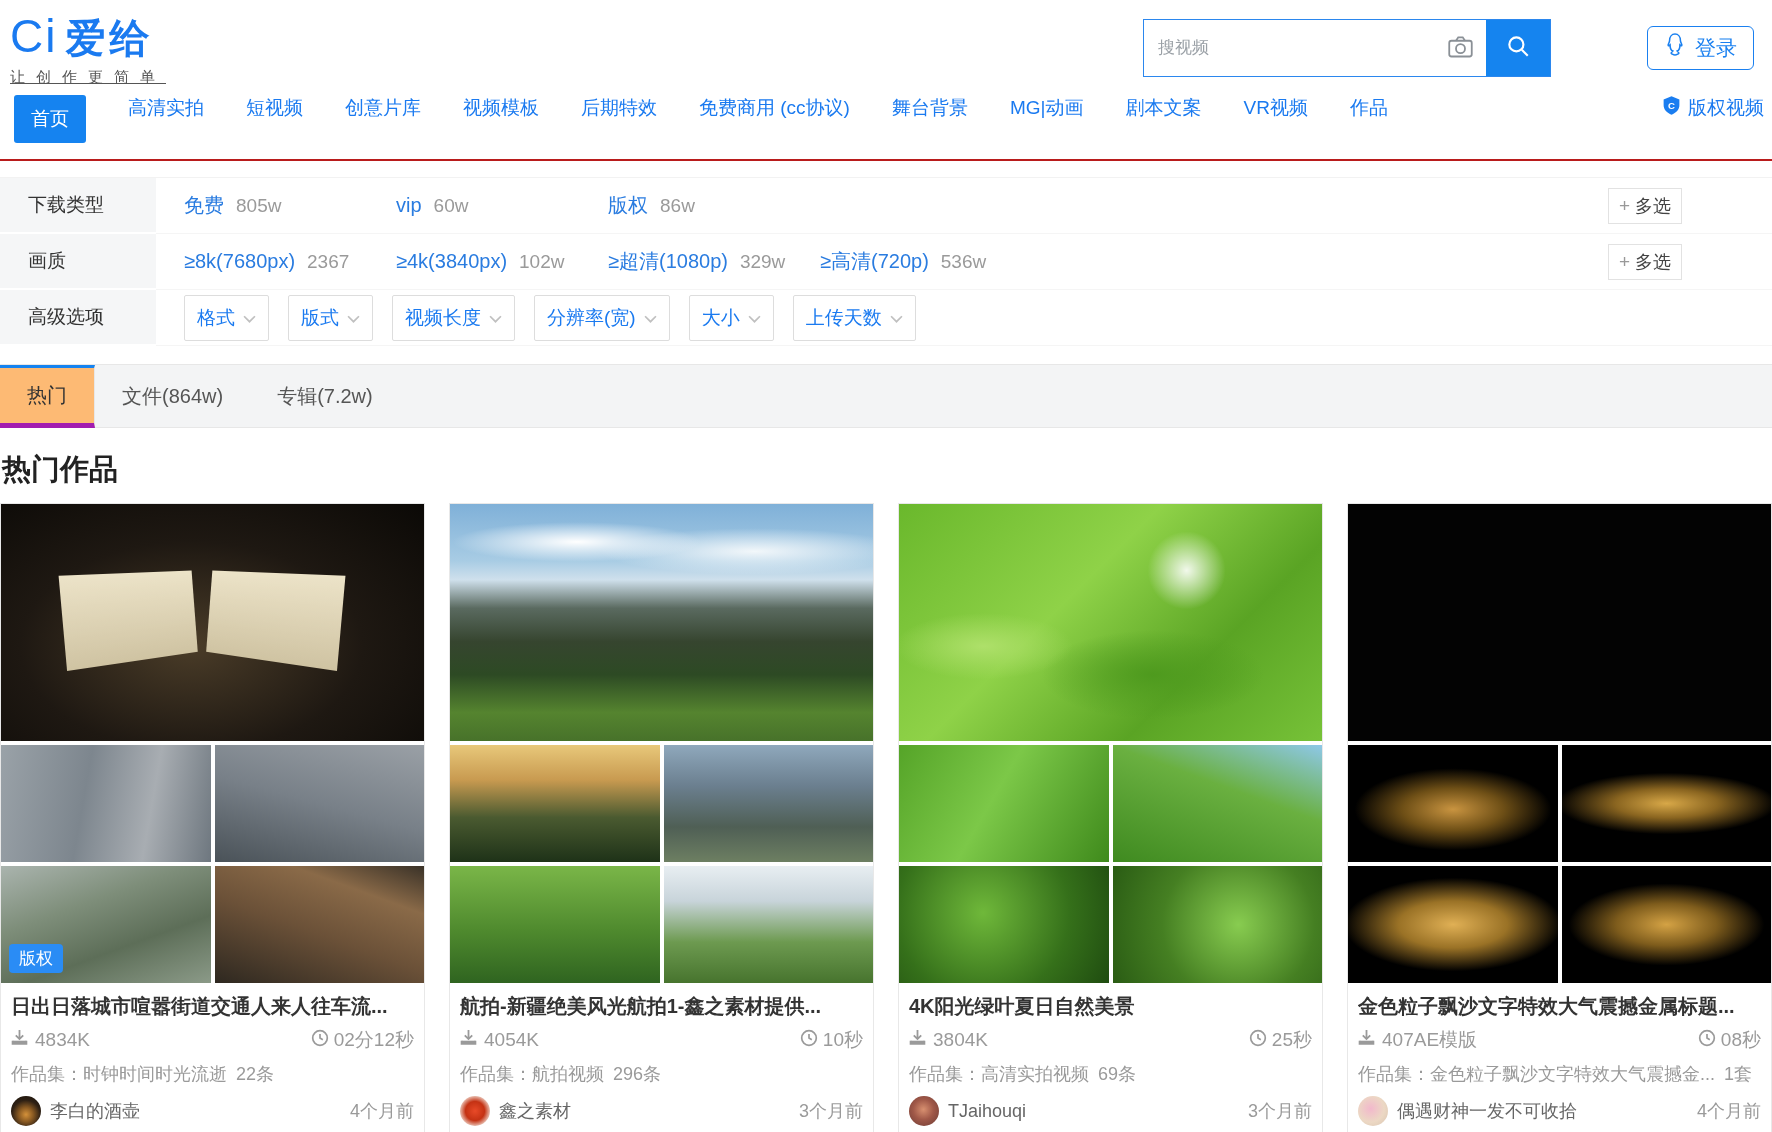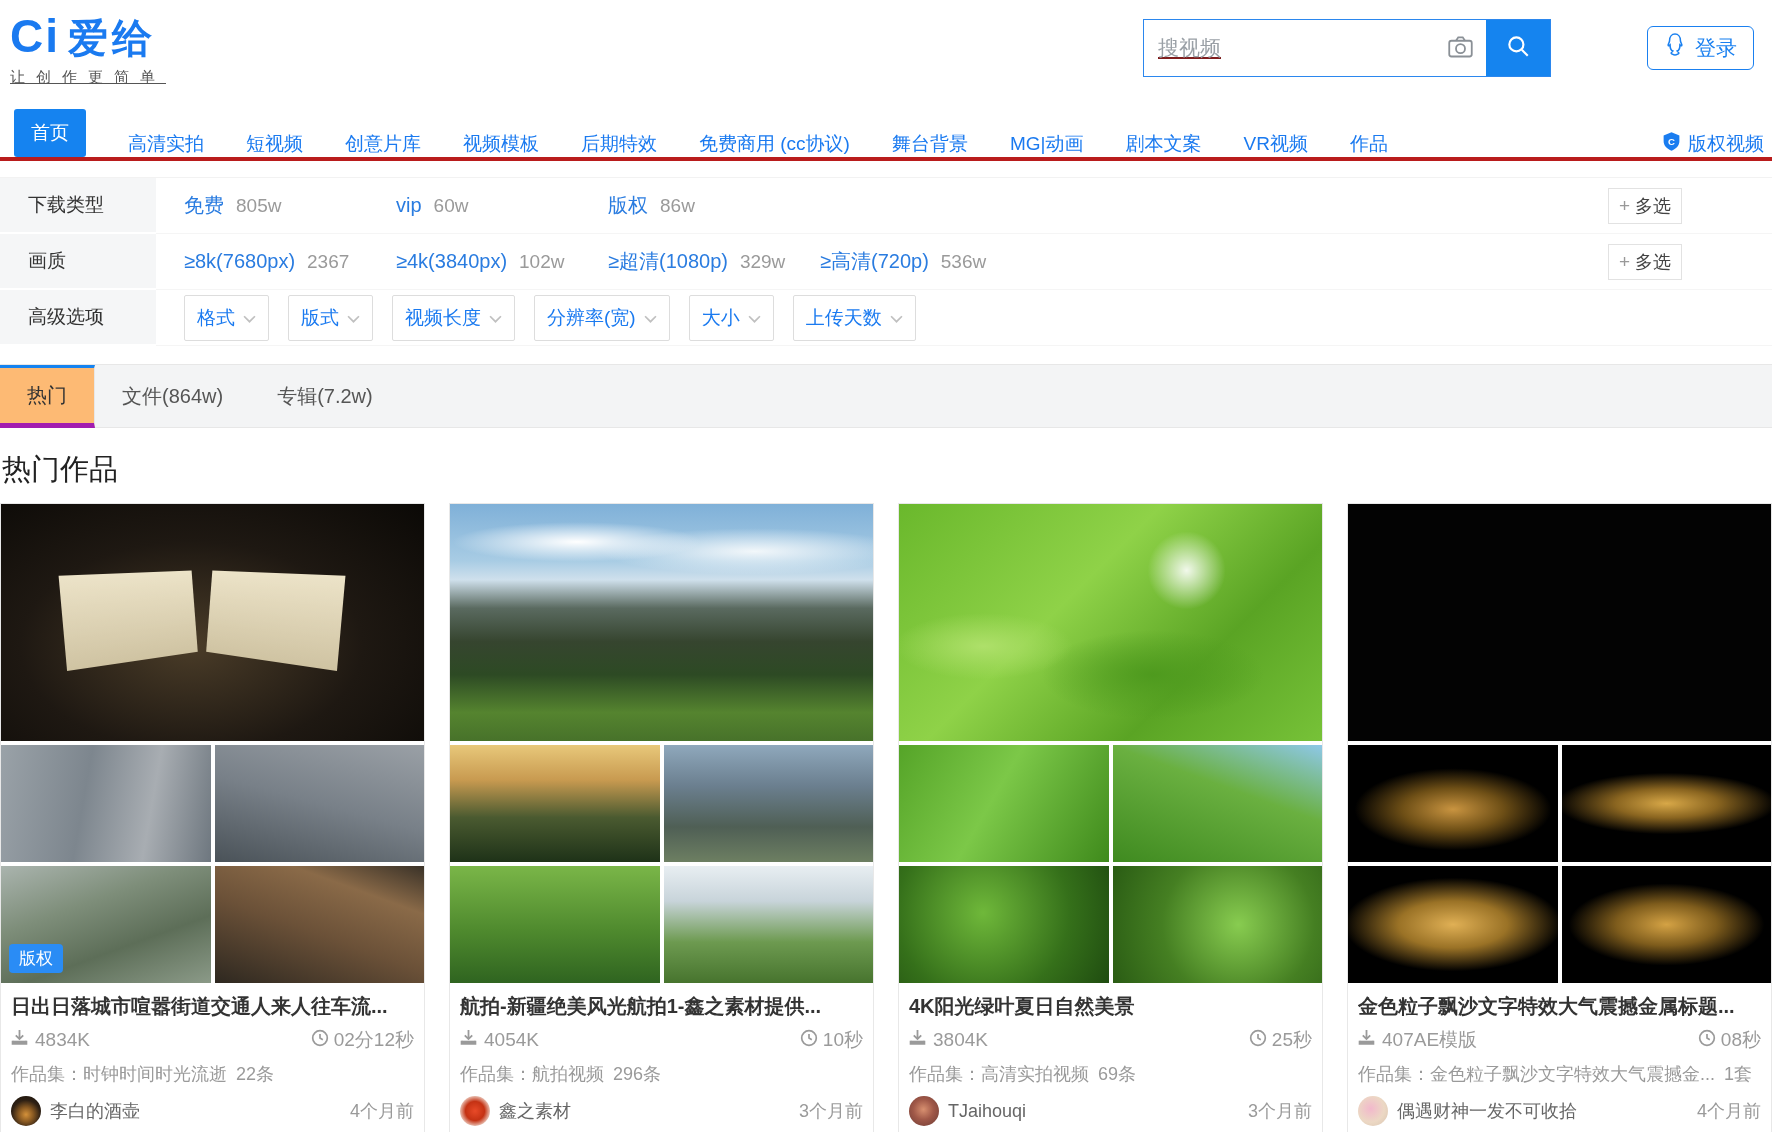--- a/index.html
+++ b/index.html
@@ -4,40 +4,40 @@
 <style>
   html,body{margin:0;padding:0;background:#fff;}
   *{box-sizing:border-box;}
   .page{width:1772px;height:1132px;overflow:hidden;background:#fff;
         font-family:"Liberation Sans","DejaVu Sans",sans-serif;color:#333;}
 
   
   header{display:flex;align-items:center;height:95px;padding:0 14px 0 10px;}
   .logo{display:flex;flex-direction:column;justify-content:center;cursor:pointer;}
   .logo-row{display:flex;align-items:baseline;gap:8px;}
-  .logo-ci{font-size:46px;font-weight:bold;color:#1a7af0;letter-spacing:2px;}
+  .logo-ci{font-size:46px;font-weight:normal;color:#1a7af0;letter-spacing:2px;}
   .logo-cn{font-size:40px;font-weight:bold;color:#1a7af0;letter-spacing:4px;}
   .tagline{font-size:15px;color:#555;letter-spacing:11px;margin-top:2px;text-decoration:underline;}
   .main-nav{display:flex;margin-left:70px;height:95px;}
   .nav-item{height:100%;display:flex;align-items:center;padding:0 24px;font-size:22px;
             color:#333;letter-spacing:7px;position:relative;cursor:pointer;}
   .nav-item.active::after{content:"";position:absolute;left:12px;right:12px;bottom:0;
             height:4px;background:#1583f0;}
   .search{margin-left:auto;display:flex;height:58px;width:408px;border:1px solid #2b87ee;}
-  .search input{flex:1;border:none;outline:none;font-size:21px;padding:0 14px;color:#7f1d1d;min-width:0;text-decoration:underline;}
+  .search input{flex:1;border:none;outline:none;font-size:17px;padding:0 14px;color:#7f1d1d;min-width:0;}
   .search input::placeholder{color:#9aa0a6;}
   .cam{display:flex;align-items:center;padding-right:12px;cursor:pointer;background:#fff;}
   .search-btn{width:64px;background:#1584ef;border:none;display:flex;align-items:center;
               justify-content:center;cursor:pointer;}
   .login{margin-left:96px;margin-right:4px;height:44px;padding:0 16px;border:1.5px solid #1a80f0;
          border-radius:6px;background:#fff;color:#1a80f0;font-size:21px;display:flex;
          align-items:center;gap:9px;cursor:pointer;text-align:right;}
 
   
-  .subnav{display:flex;align-items:flex-end;height:66px;border-bottom:4px solid #b91c1c;
+  .subnav{display:flex;align-items:flex-start;height:66px;border-bottom:2px solid #b91c1c;
           font-size:19px;padding-left:0;}
   .sub-item{color:#1a7af0;margin-right:42px;cursor:pointer;white-space:nowrap;}
   .sub-item.active{background:#1583f0;color:#fff;padding:11px 17px;border-radius:3px;margin-left:14px;}
   .sub-item.copyright{margin-left:auto;margin-right:8px;display:flex;align-items:center;gap:6px;}
 
   
   .filters{margin-top:16px;border-top:1px solid #f2f2f2;}
   .f-row{display:flex;align-items:stretch;height:56px;}
   .f-label{width:156px;background:#f5f6f7;color:#333;font-size:19px;display:flex;
            align-items:center;padding-left:28px;border-bottom:2px solid #fff;}
@@ -53,21 +53,21 @@
   .dd{border:1px solid #ddd;background:#fff;color:#1a7af0;font-size:19px;padding:9px 12px;
       margin-right:19px;display:flex;align-items:center;gap:8px;border-radius:2px;cursor:pointer;}
 
   
   .tabbar{margin-top:18px;height:64px;background:#f3f4f5;border-top:1px solid #e7e7e7;
           border-bottom:1px solid #e7e7e7;display:flex;}
   .tab{padding:0 27px;display:flex;align-items:center;font-size:20px;color:#555;cursor:pointer;}
   .tab.active{background:#fdba74;color:#333;border-top:3px solid #1583f0;border-right:1px solid #e7e7e7;
               border-bottom:5px solid #a21caf;margin-bottom:-1px;}
 
-  .section-title{font-size:29px;color:#222;font-weight:400;margin:22px 0 13px 2px;}
+  .section-title{font-size:29px;color:#222;font-weight:700;margin:22px 0 13px 2px;}
 
   
   .cards{display:grid;grid-template-columns:repeat(4,1fr);gap:24px;}
   .card{background:#fff;border:1px solid #e8e8e8;}
   .imgs{position:relative;}
   .big{height:237px;}
   .thumbs{display:grid;grid-template-columns:1fr 1fr;gap:4px;margin-top:4px;}
   .th{height:117px;}
   .badge{position:absolute;left:8px;bottom:10px;background:#2a8cf5;color:#fff;font-size:17px;
          padding:3px 10px;border-radius:4px;}

